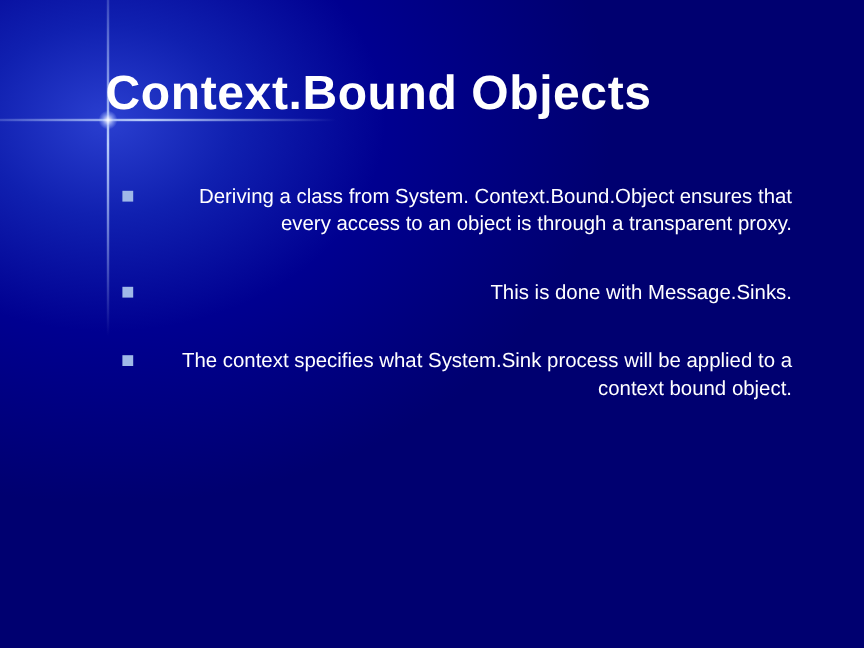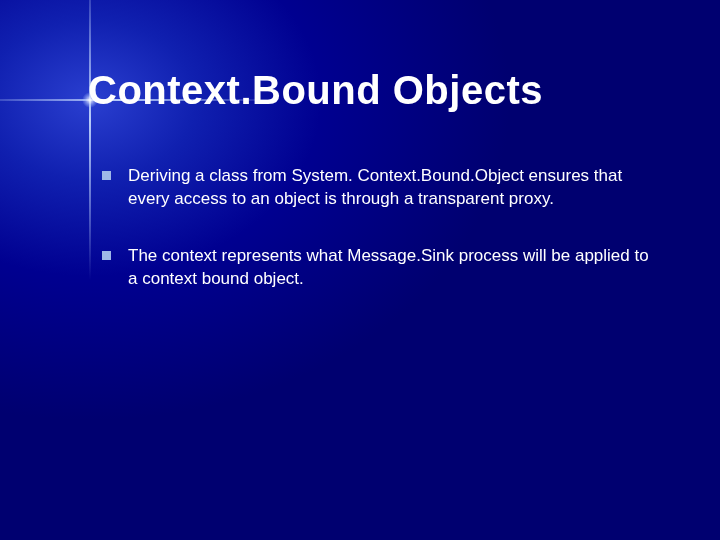--- a/index.html
+++ b/index.html
@@ -28,33 +28,33 @@
     position: absolute;
     top: 92px; left: 82px;
     width: 16px; height: 16px;
     background: radial-gradient(circle, rgba(255,255,255,0.95) 0%, rgba(180,200,255,0.5) 40%, rgba(255,255,255,0) 70%);
     border-radius: 50%;
     pointer-events: none;
   }
   .slide {
     position: absolute;
     inset: 0;
-    padding: 36px 60px 40px 88px;
-    margin-top: 32px;
+    padding: 56px 60px 40px 88px;
   }
   .title {
     font-size: 40px;
     font-weight: bold;
     color: #ffffff;
     margin-bottom: 52px;
     letter-spacing: 0.5px;
   }
   .bullets {
     list-style: none;
     padding-left: 14px;
+    text-align: right;
   }
   .bullets li {
     position: relative;
     padding-left: 26px;
     font-size: 17px;
     line-height: 1.35;
     margin-bottom: 34px;
     color: #ffffff;
   }
   .bullets li::before {
@@ -71,15 +71,16 @@
 <body>
 
 <div class="flare-h"></div>
 <div class="flare-v"></div>
 <div class="flare-core"></div>
 
 <div class="slide">
   <h1 class="title">Context.Bound Objects</h1>
   <ul class="bullets">
     <li>Deriving a class from System. Context.Bound.Object ensures that every access to an object is through a transparent proxy.</li>
-    <li>The context represents what Message.Sink process will be applied to a context bound object.</li>
+    <li>This is done with Message.Sinks.</li>
+    <li>The context specifies what System.Sink process will be applied to a context bound object.</li>
   </ul>
 </div>
 
 </body></html>

